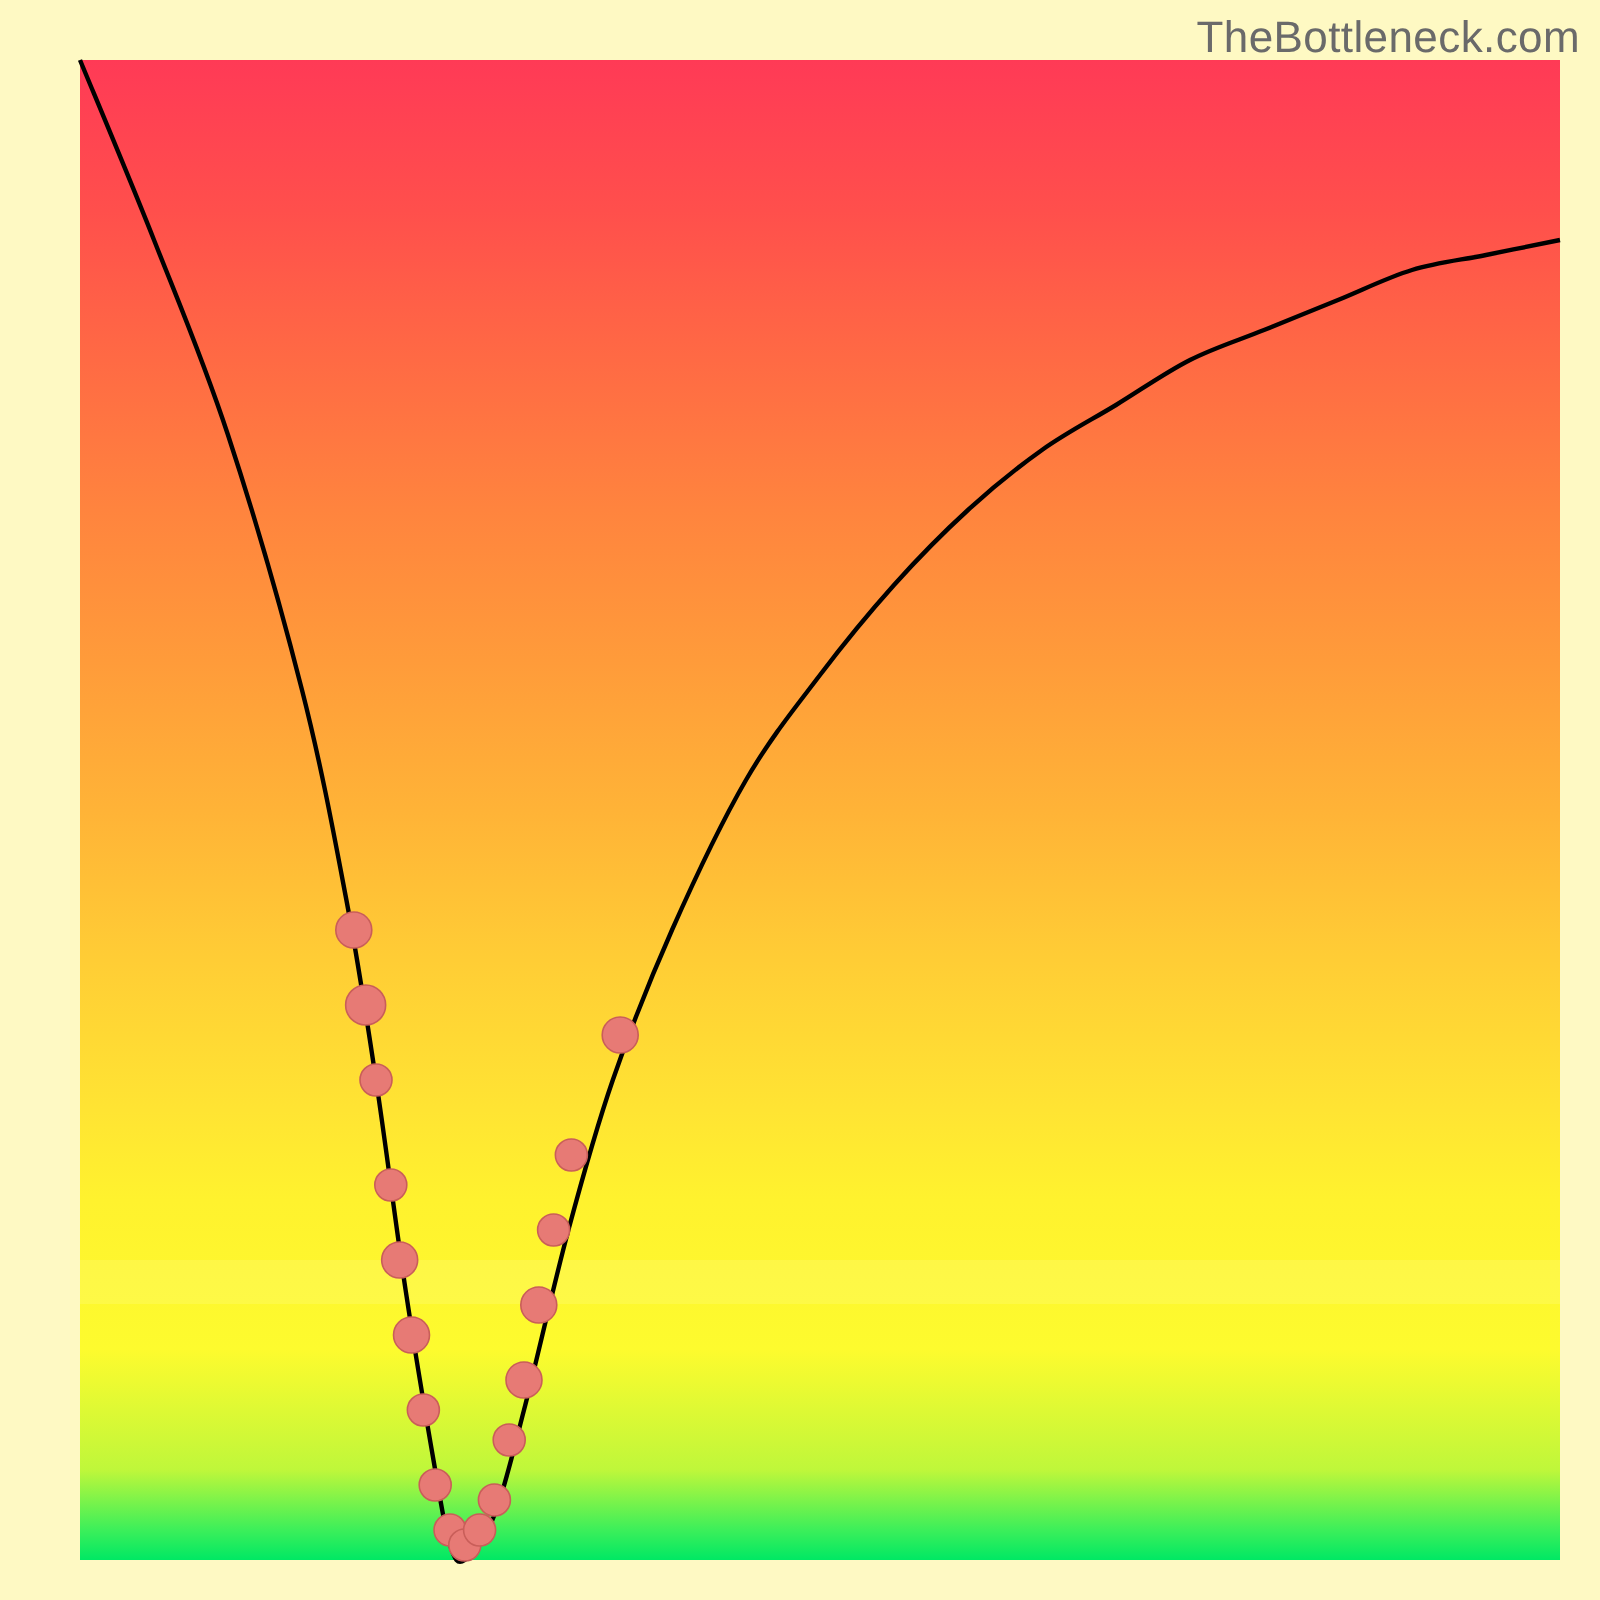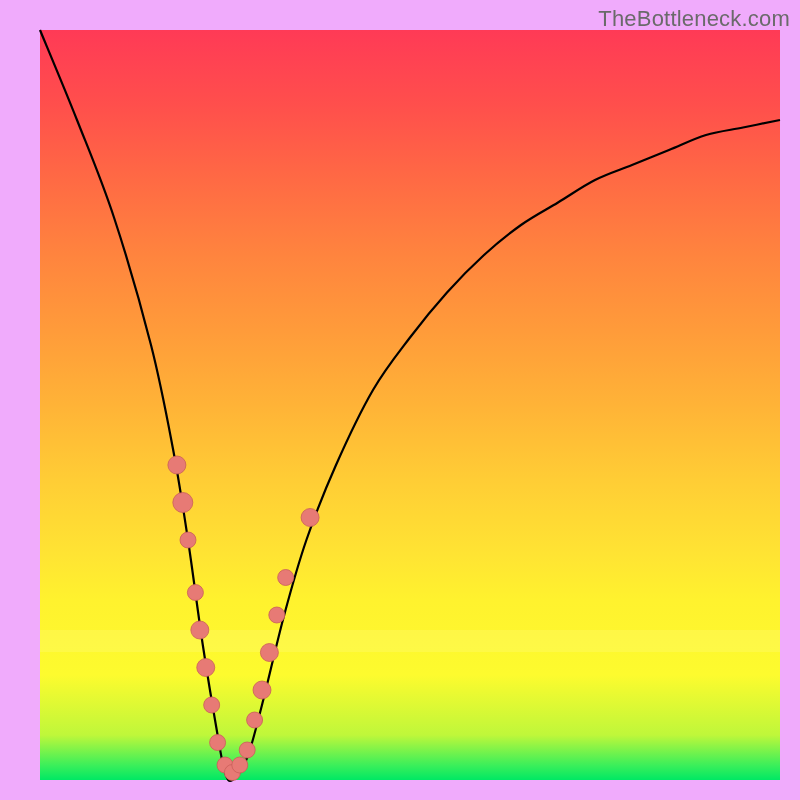--- a/index.html
+++ b/index.html
@@ -8,21 +8,21 @@
     width: 800px;
     height: 800px;
     background: #000;
     overflow: hidden;
     font-family: Arial, Helvetica, sans-serif;
   }
   .outer {
     position: relative;
     width: 800px;
     height: 800px;
-    background: #f0abfc;
+    background: #fef9c3;
   }
   .plot {
     position: absolute;
     left: 40px;
     top: 30px;
     width: 740px;
     height: 750px;
     
     background: linear-gradient(
       to top,

